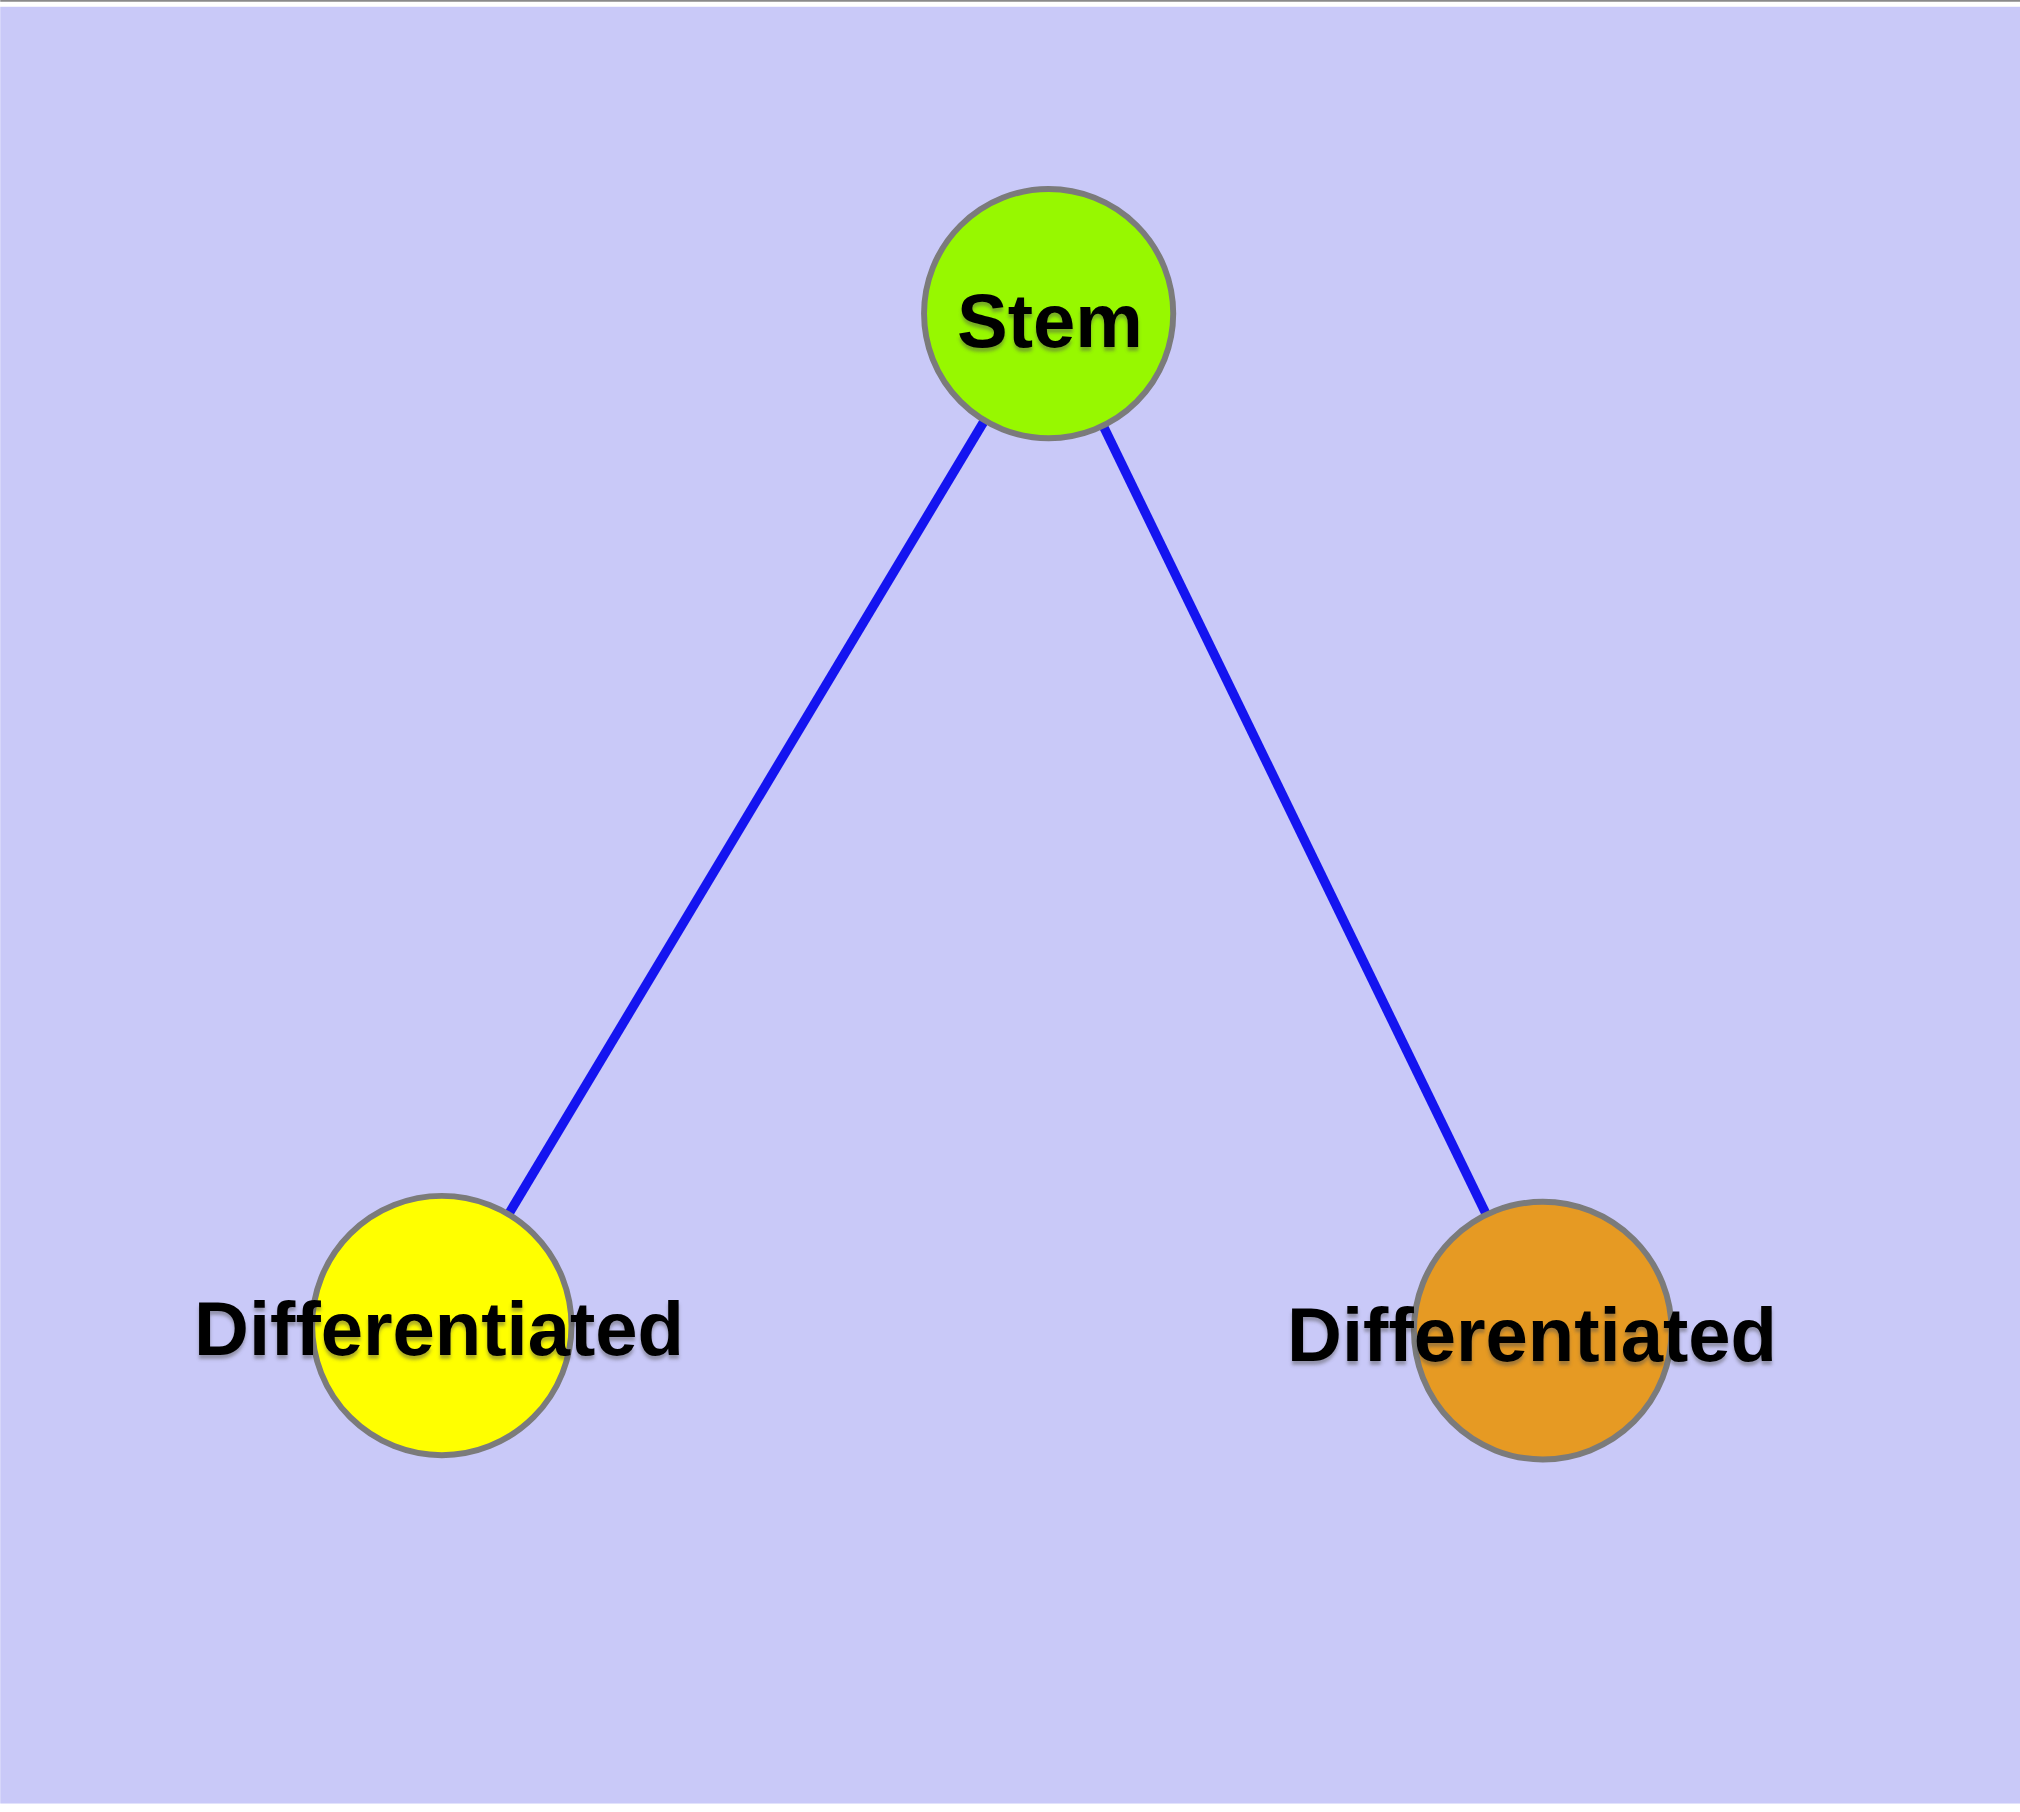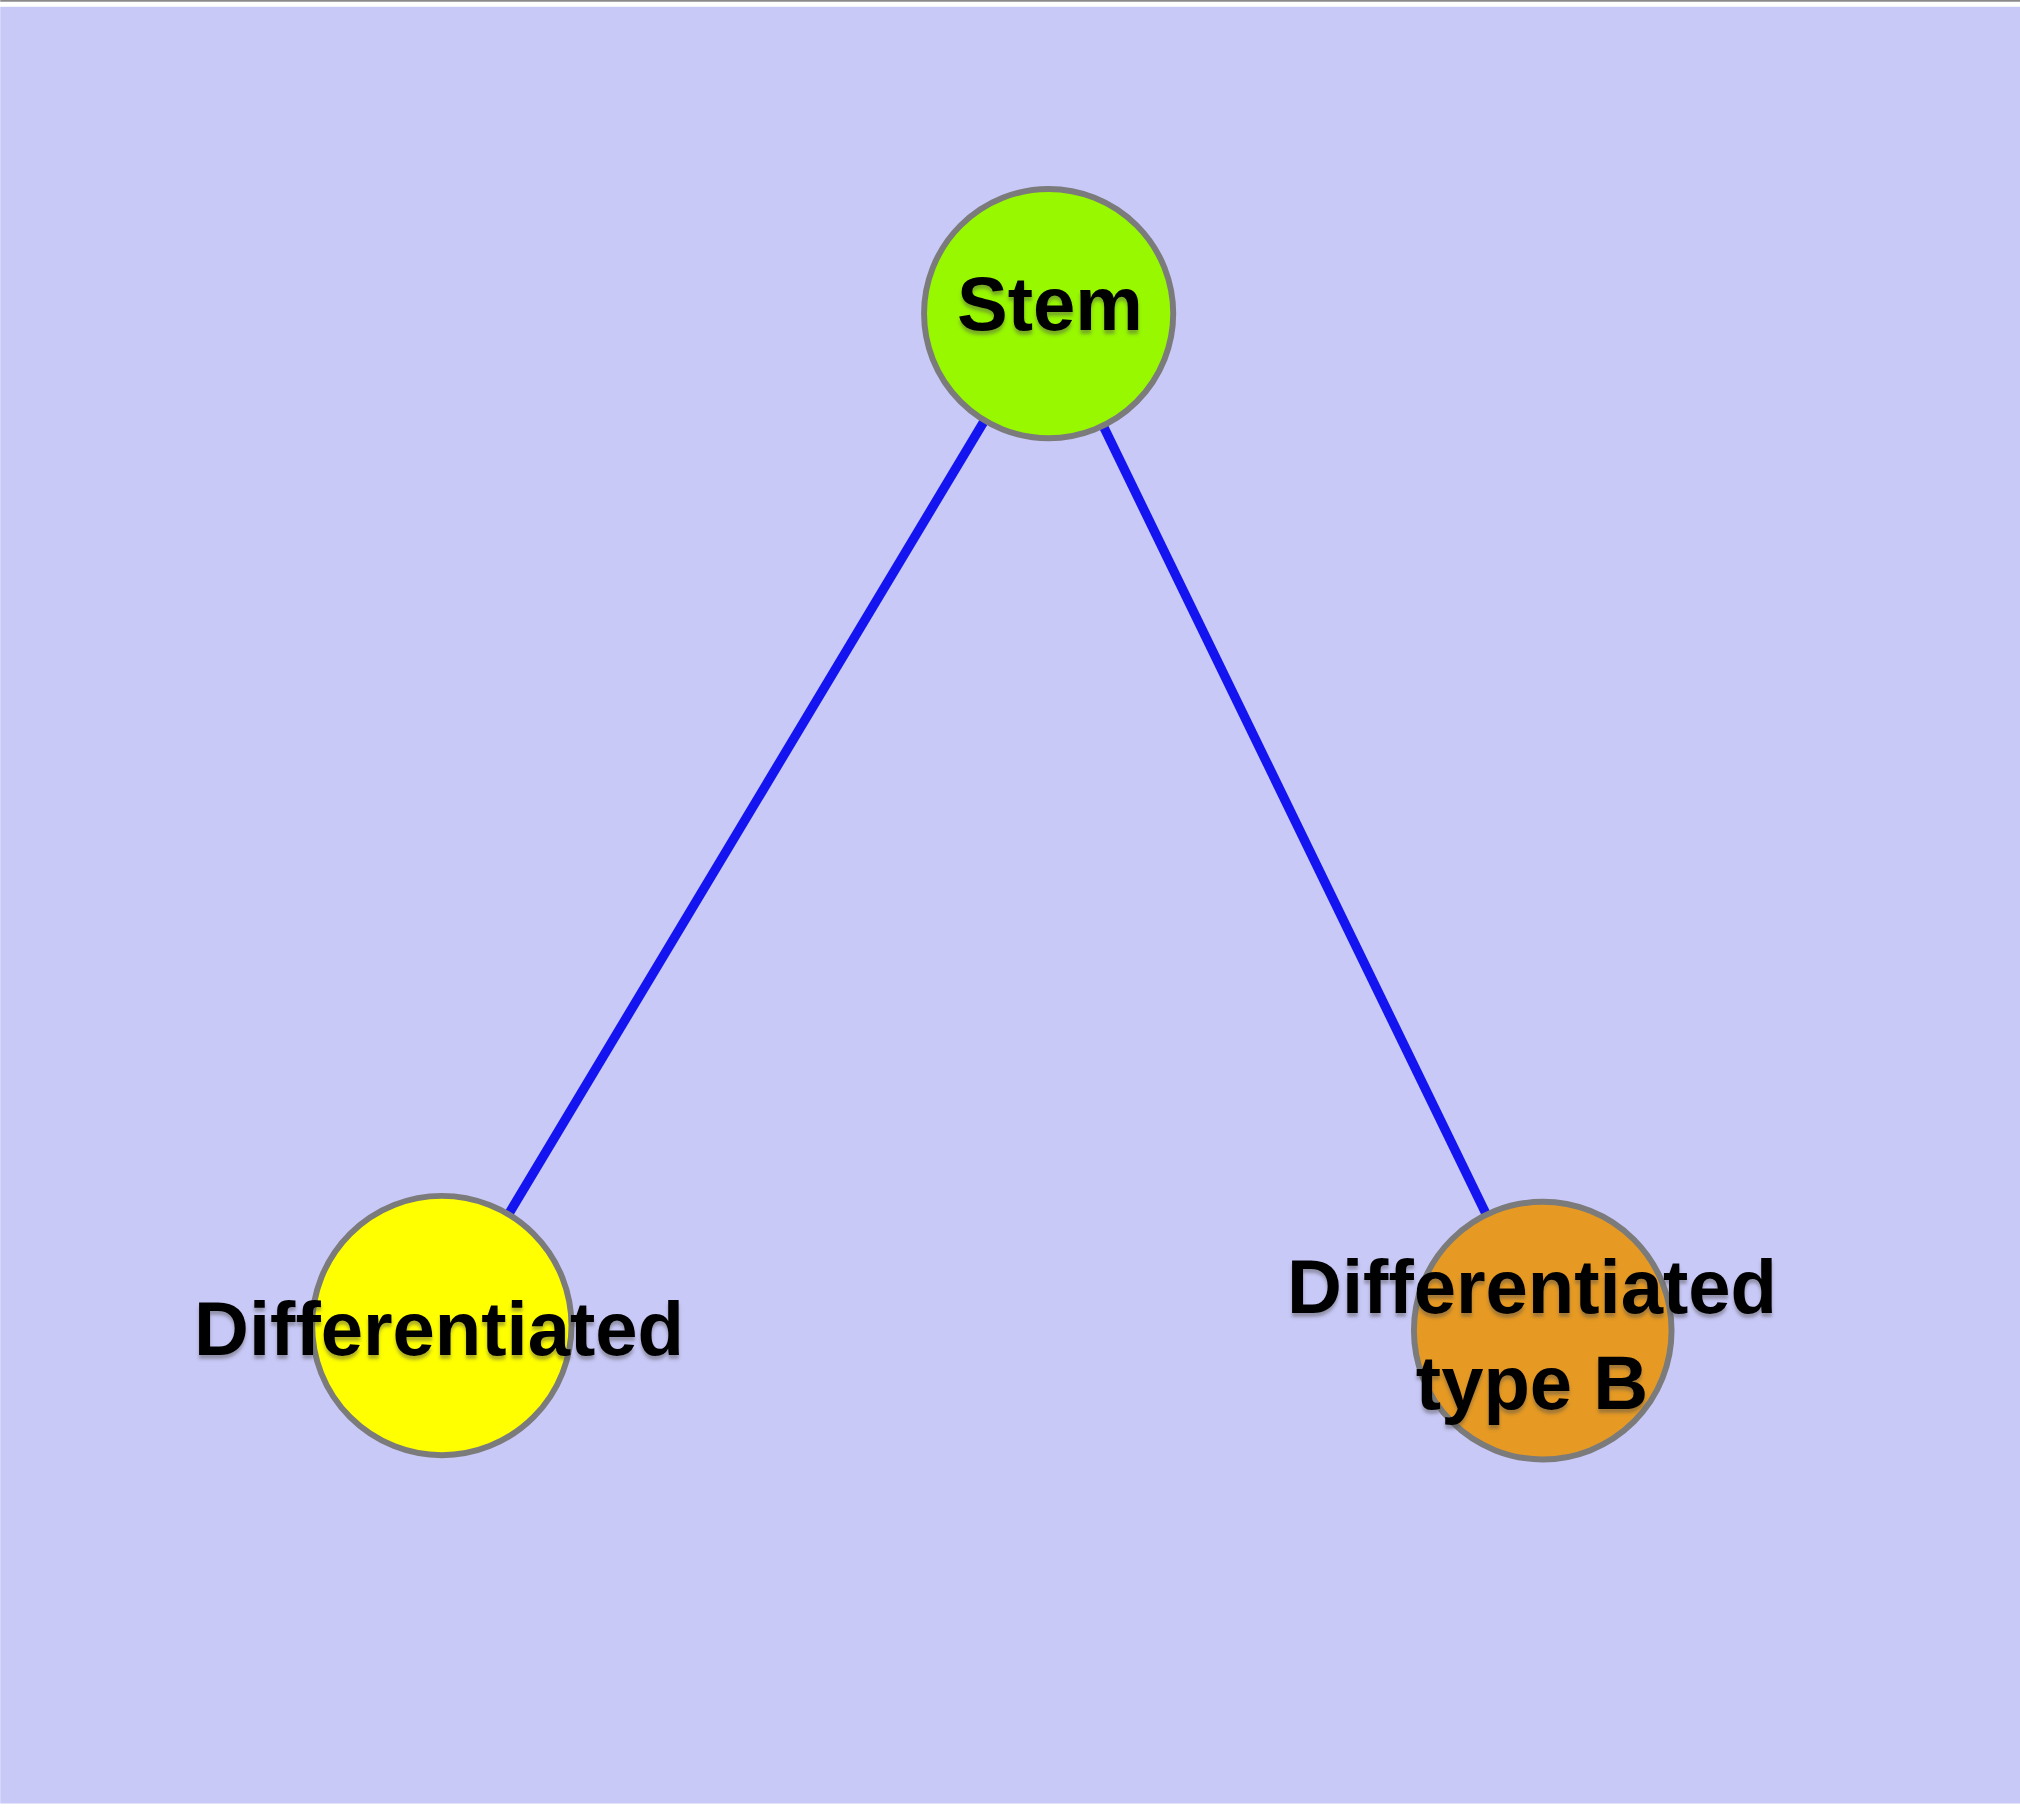--- a/index.html
+++ b/index.html
@@ -44,25 +44,24 @@
   <rect x="0" y="8" width="2384" height="2120" fill="#C9C9F8"></rect>
 
   <line x1="1237" y1="370" x2="521" y2="1564" stroke="#1414F0" stroke-width="11"></line>
   <line x1="1237" y1="370" x2="1820" y2="1570" stroke="#1414F0" stroke-width="11"></line>
 
   <circle cx="1237" cy="370" r="147" fill="#97F800" stroke="#7B7B7B" stroke-width="7"></circle>
   <circle cx="521" cy="1564" r="153" fill="#FFFF00" stroke="#7B7B7B" stroke-width="7"></circle>
   <circle cx="1820" cy="1570" r="152" fill="#E69A23" stroke="#7B7B7B" stroke-width="7"></circle>
 </svg>
 
-<div class="node-label" style="left:1050px; top:304px;">
+<div class="node-label" style="left:1050px; top:321px;">
   <div class="label-line">Stem</div>
 </div>
 
 <div class="node-label" style="left:439px; top:1329px;">
   <div class="label-line">Differentiated</div>
 </div>
 
 <div class="node-label" style="left:1532px; top:1335px;">
   <div class="label-line">Differentiated</div>
-  <div class="label-line">type B</div>
 </div>
 
 
 </body></html>

